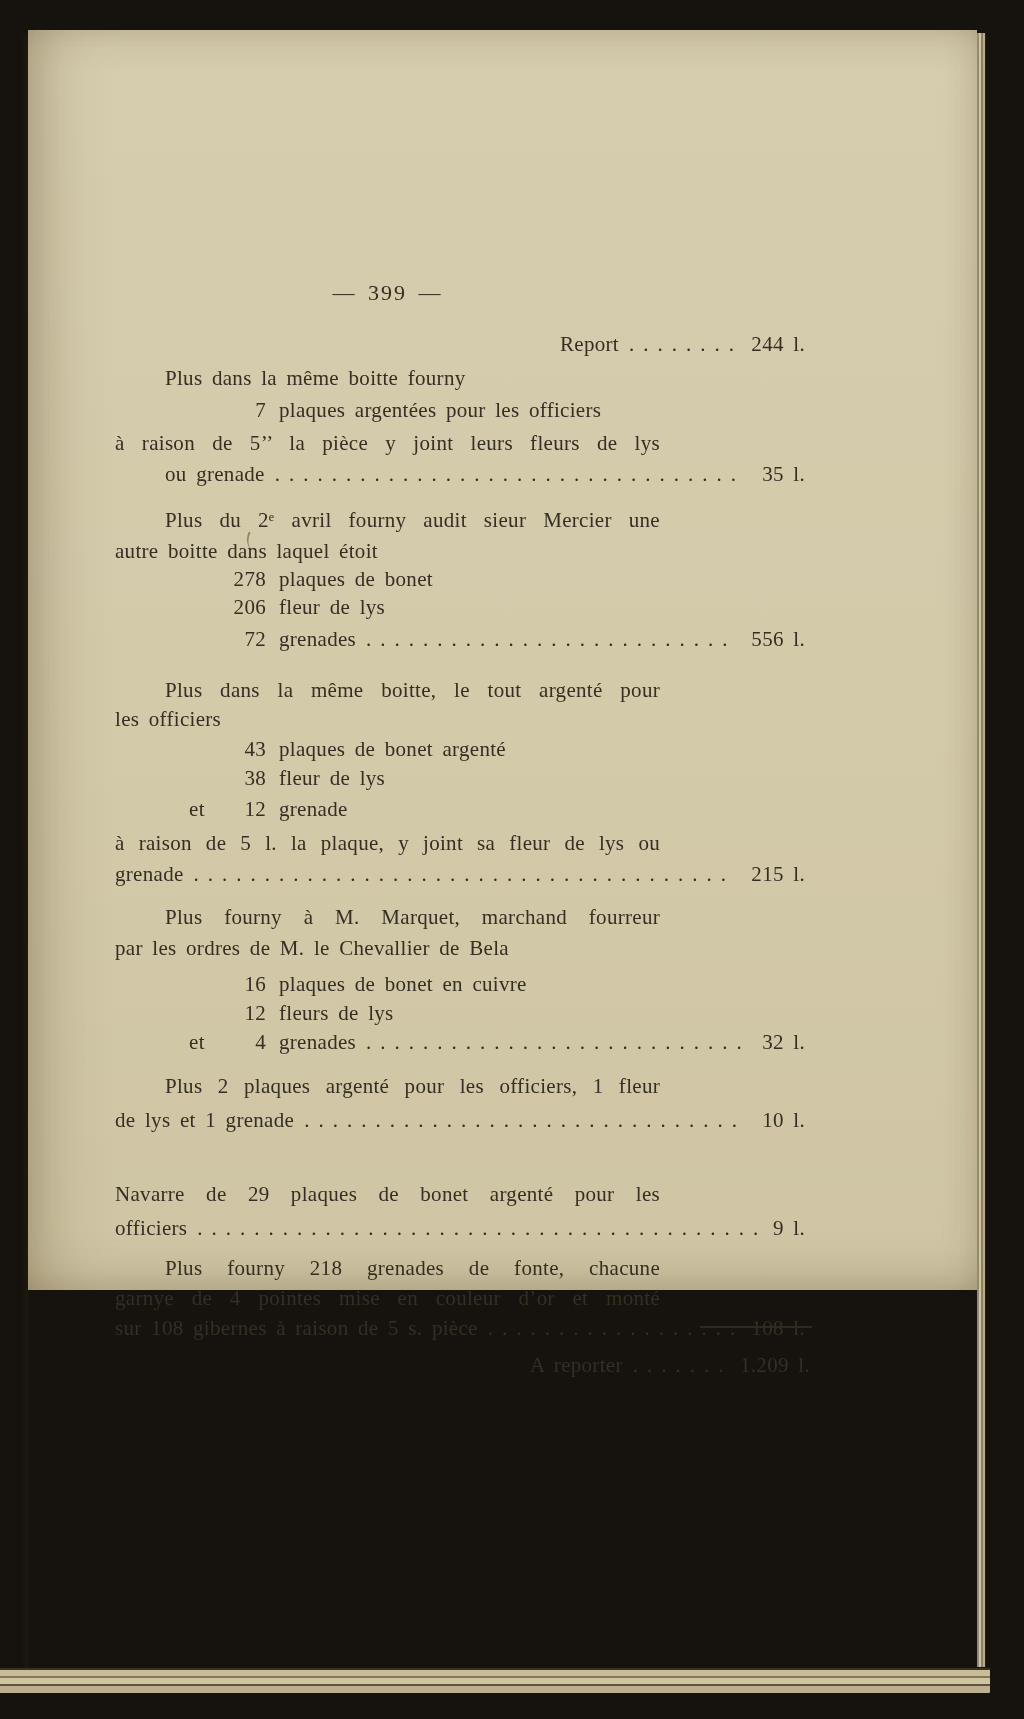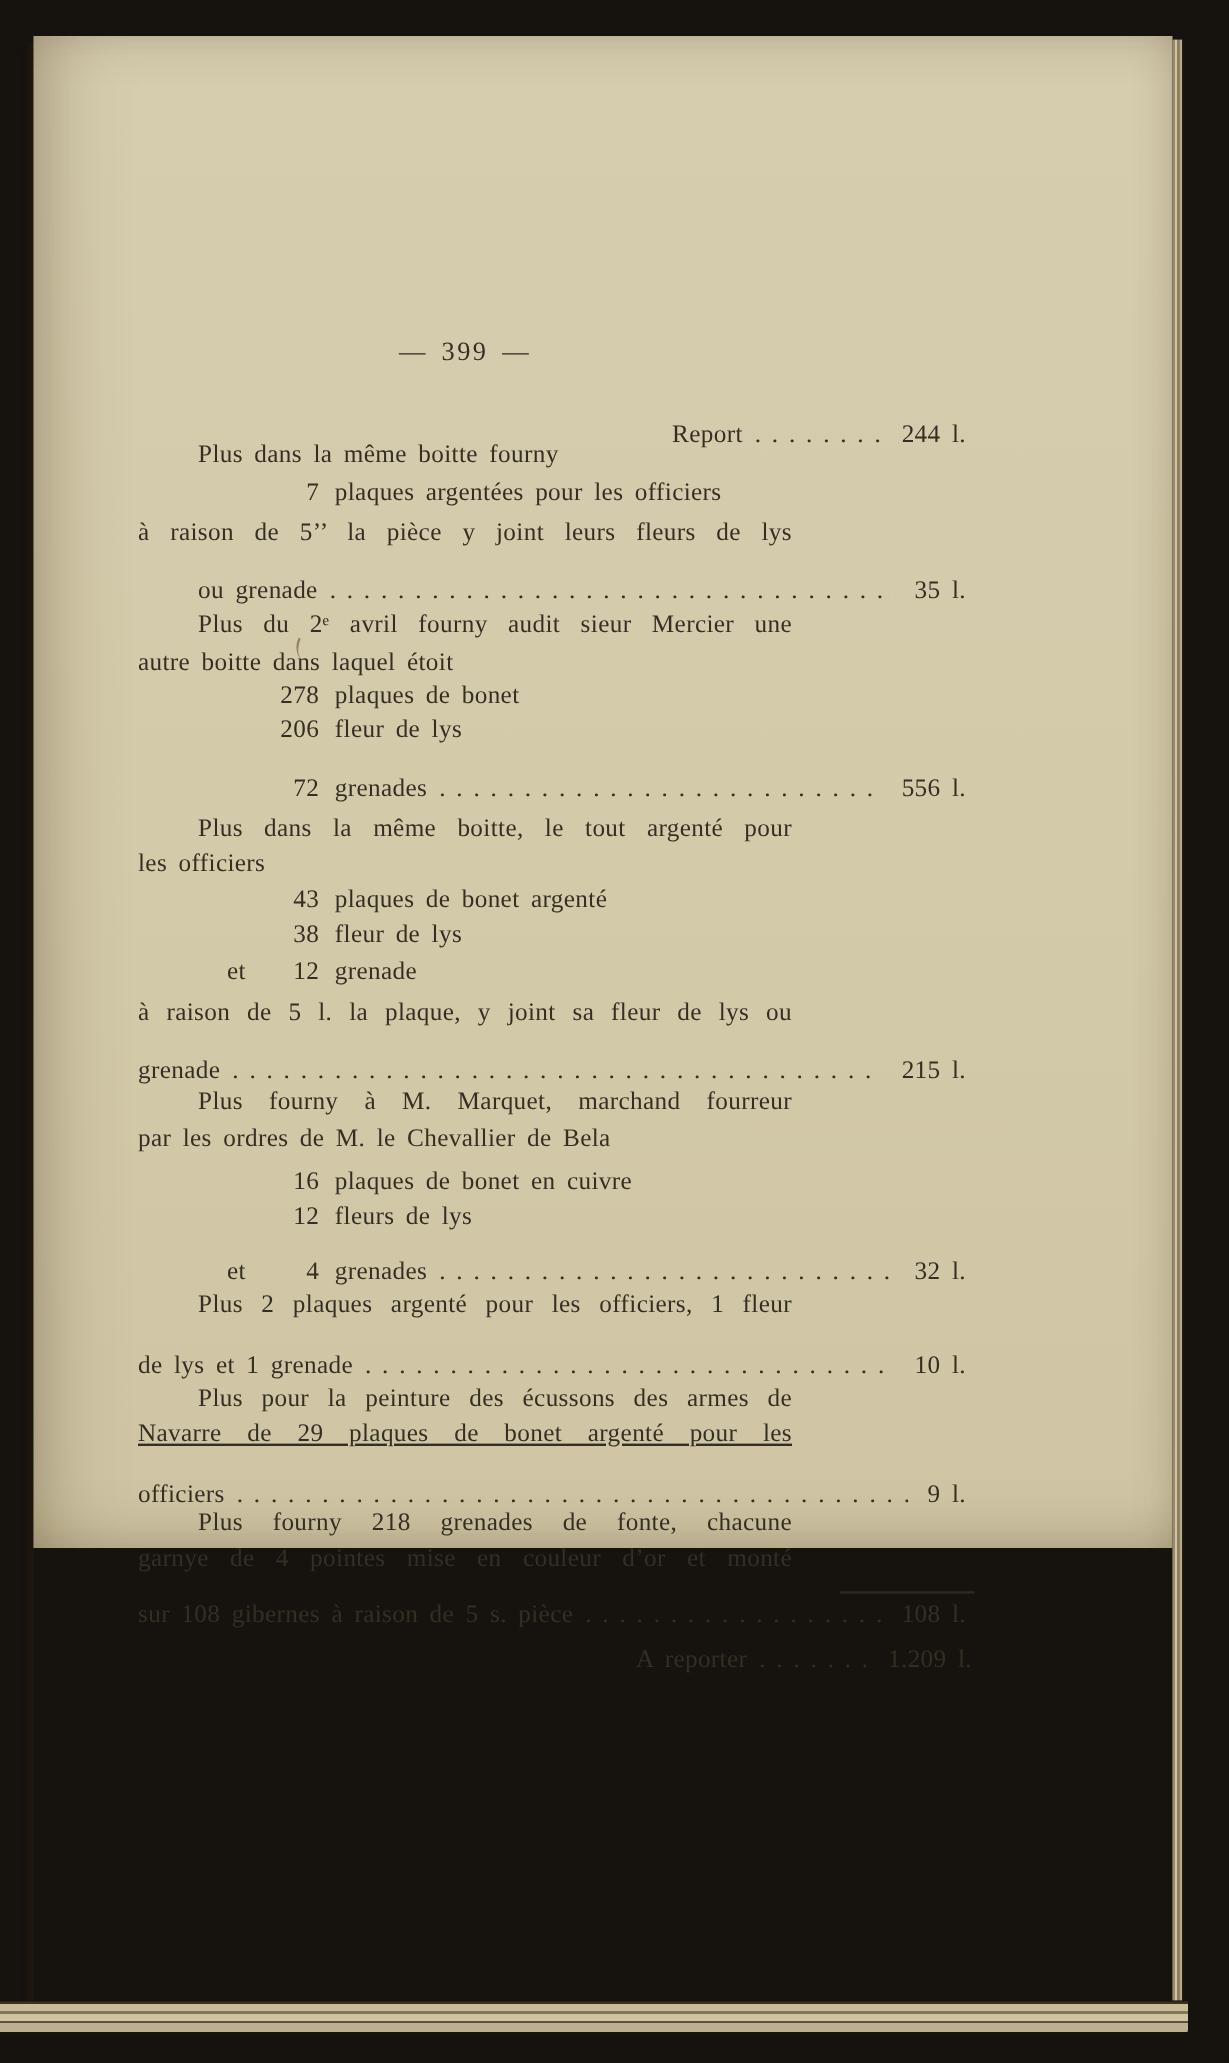--- a/index.html
+++ b/index.html
@@ -83,21 +83,21 @@
   .indent { text-indent: 50px; }
 
   .row { display: flex; align-items: baseline; }
   .leader {
     flex: 1 1 auto;
     overflow: hidden;
     white-space: nowrap;
     letter-spacing: 9px;
     margin: 0 16px 0 10px;
   }
-  .amt { white-space: nowrap; margin-top: 17px; }
+  .amt { white-space: nowrap; }
 
   .prefix { display: inline-block; width: 34px; text-align: center; margin-right: 8px; flex: 0 0 auto; }
   .num    { display: inline-block; width: 44px; text-align: right; flex: 0 0 auto; }
   .itext  { margin-left: 13px; }
 
   .pagenum { letter-spacing: 2px; font-size: 22px; text-align: center; width: 545px; }
 
   .totals-rule {
     position: absolute;
     left: 672px; top: 1296px;
@@ -217,22 +217,21 @@
       <span class="amt">32 l.</span>
     </div>
 
     <div class="ln just indent" style="left:87px; top:1042px;">Plus 2 plaques argenté pour les officiers, 1 fleur</div>
     <div class="ln row" style="left:87px; top:1076px; right:172px;">
       <span>de lys et 1 grenade</span>
       <span class="leader">.............................................</span>
       <span class="amt">10 l.</span>
     </div>
 
-    <div class="ln just indent" style="left:87px; top:1121px;">Plus pour la peinture des écussons des armes de</div>
-    <div class="ln just" style="left:87px; top:1150px;text-decoration:underline;">Navarre de 29 plaques de bonet argenté pour les</div>
+    <div class="ln just" style="left:87px; top:1150px;">Navarre de 29 plaques de bonet argenté pour les</div>
     <div class="ln row" style="left:87px; top:1184px; right:172px;">
       <span>officiers</span>
       <span class="leader">.............................................</span>
       <span class="amt">9 l.</span>
     </div>
 
     <div class="ln just indent" style="left:87px; top:1224px;">Plus fourny 218 grenades de fonte, chacune</div>
     <div class="ln just" style="left:87px; top:1254px;">garnye de 4 pointes mise en couleur d’or et monté</div>
     <div class="ln row" style="left:87px; top:1284px; right:172px;">
       <span>sur 108 gibernes à raison de 5 s. pièce</span>

